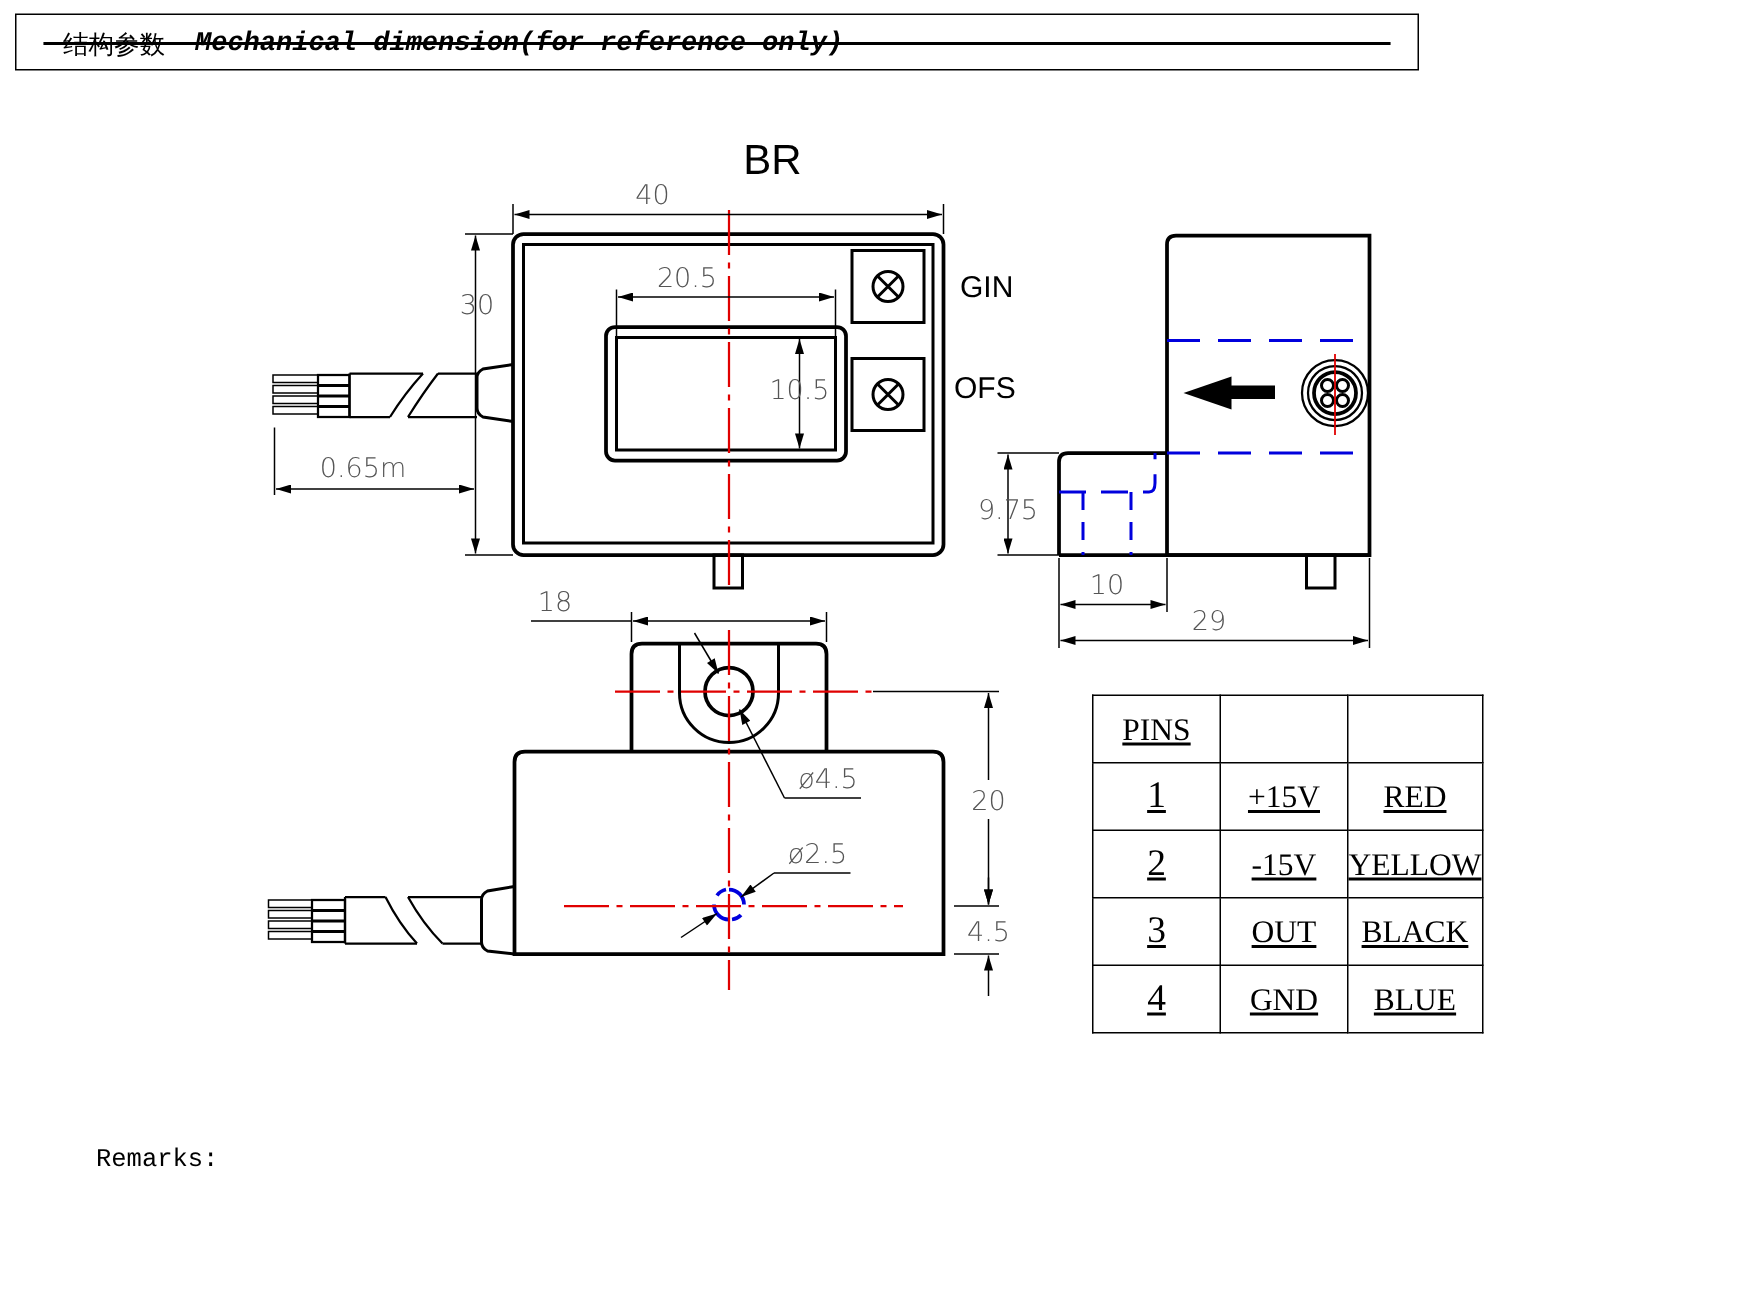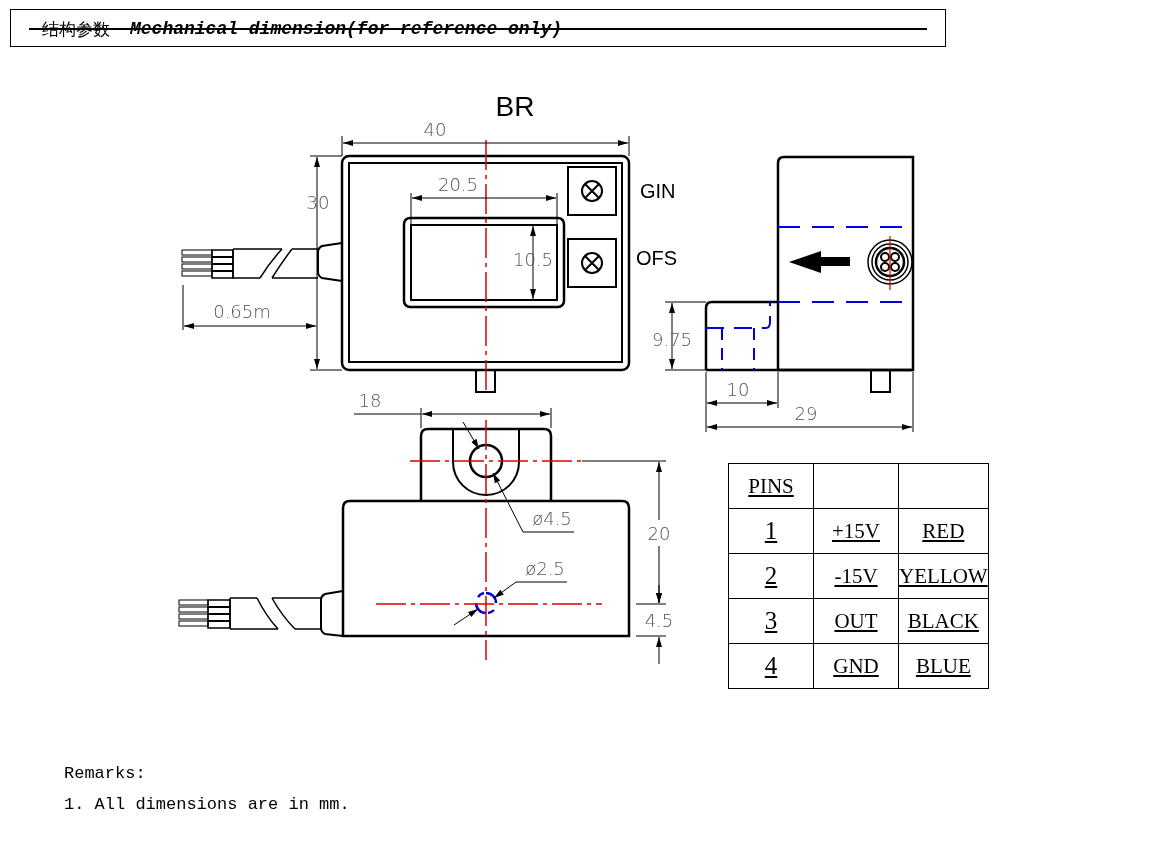--- a/index.html
+++ b/index.html
@@ -222,14 +222,13 @@
   <tr>
     <td style="font-size:25px">4</td>
     <td>GND</td>
     <td>BLUE</td>
   </tr>
 </tbody>
   </table>
 
 <div class="remarks">
   <div>Remarks:</div>
-  <div>1. All dimensions are in mm.</div>
 </div>
 
 </body></html>

